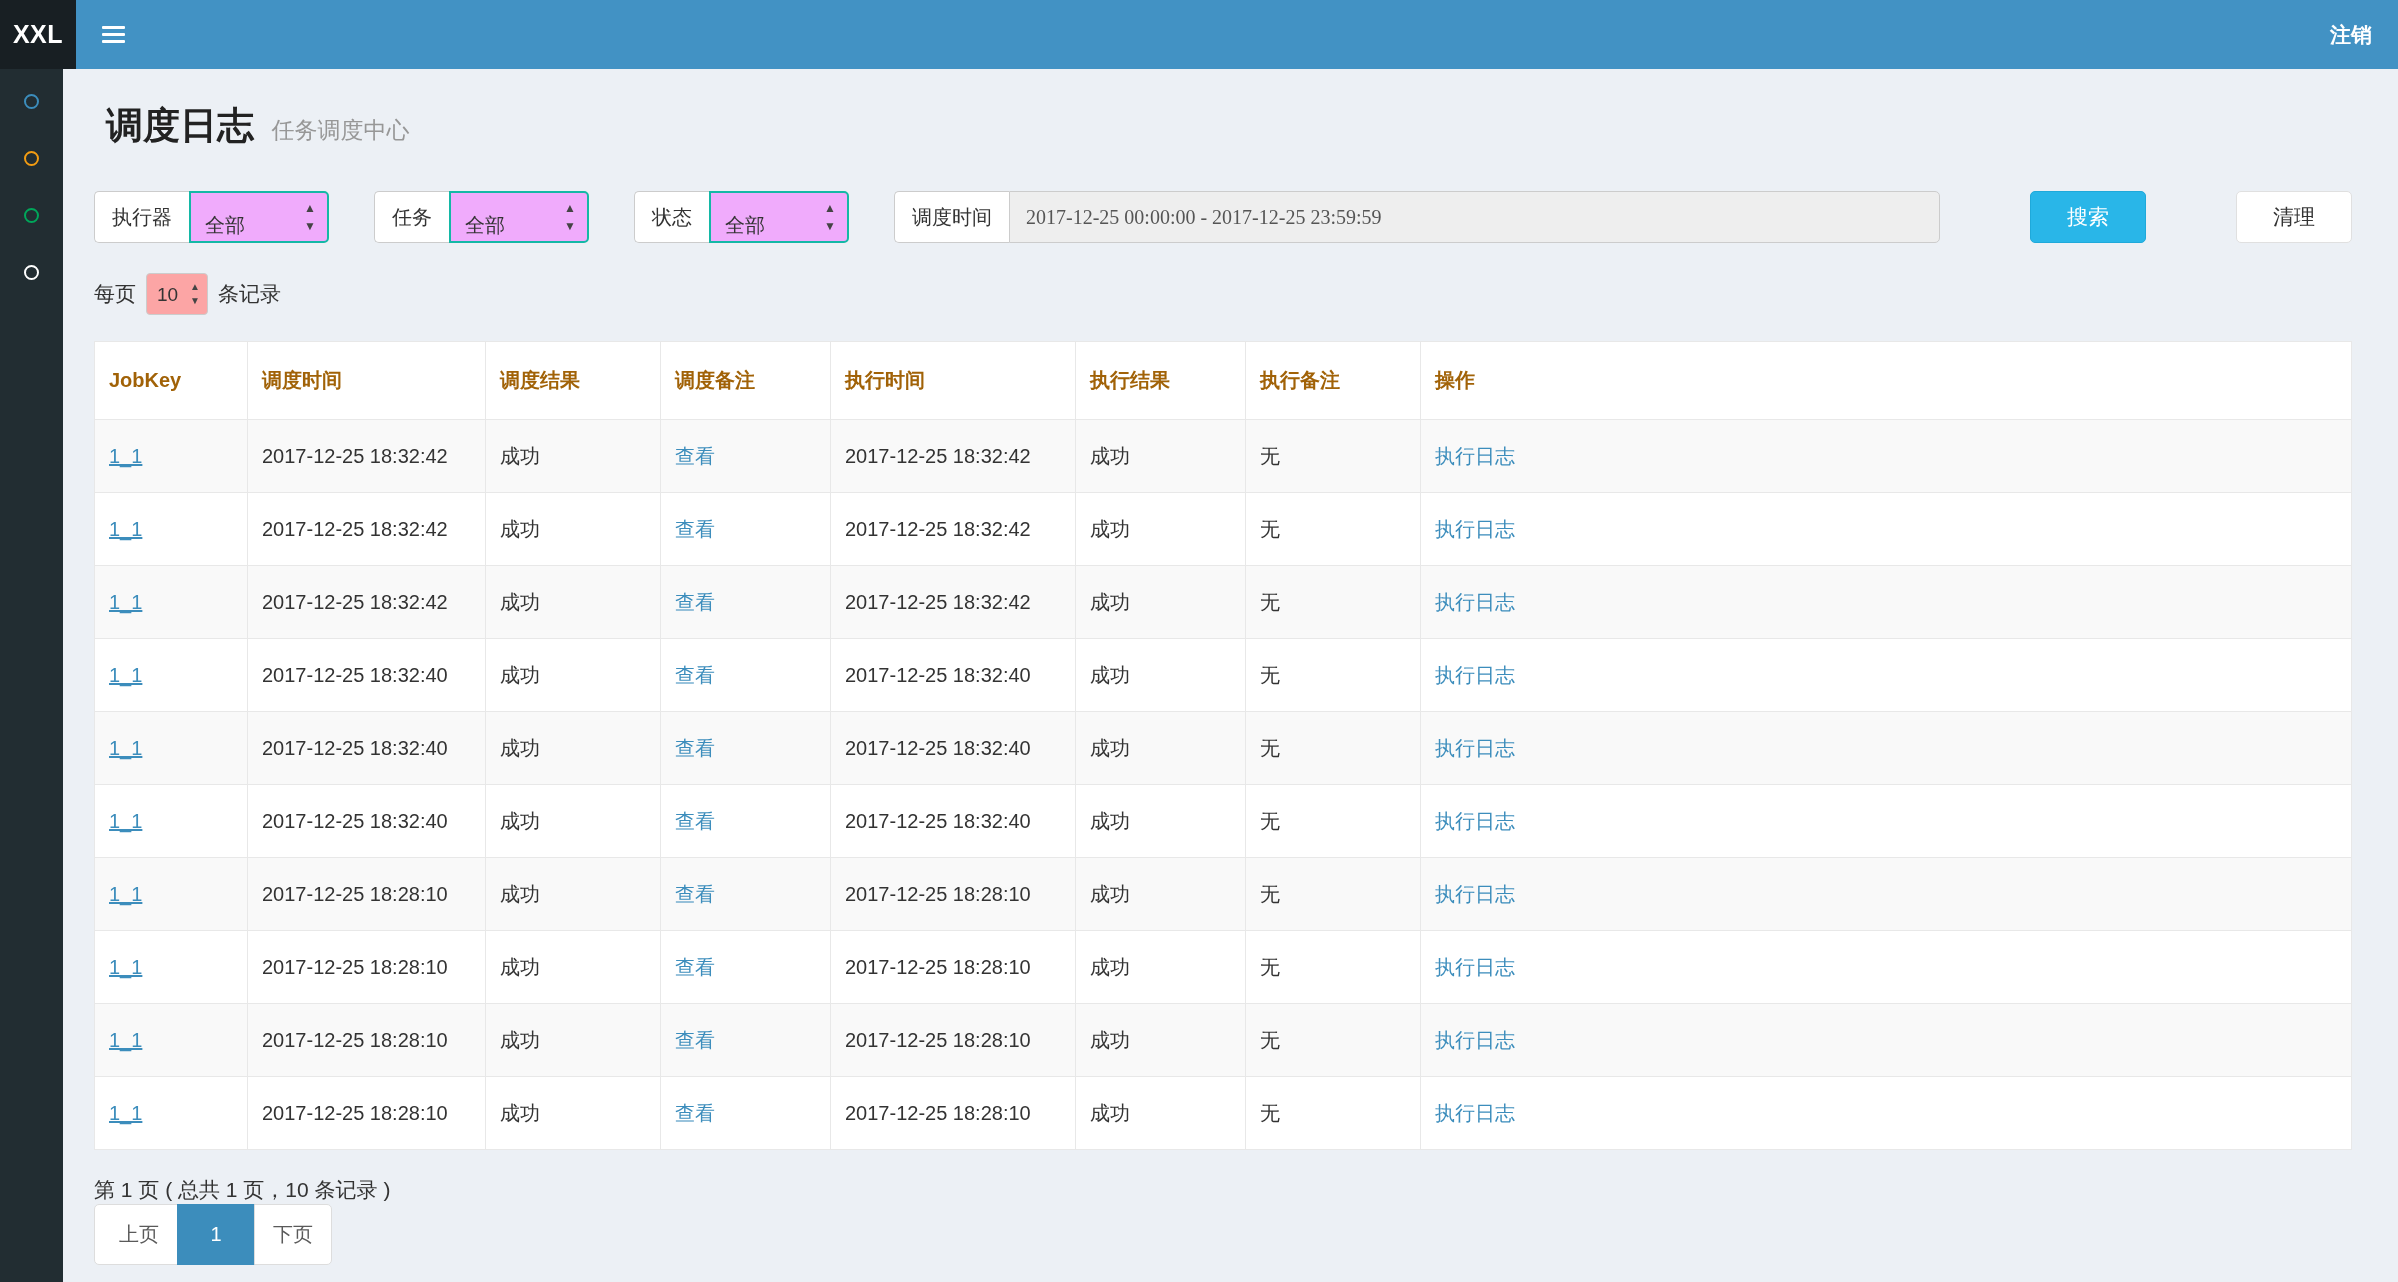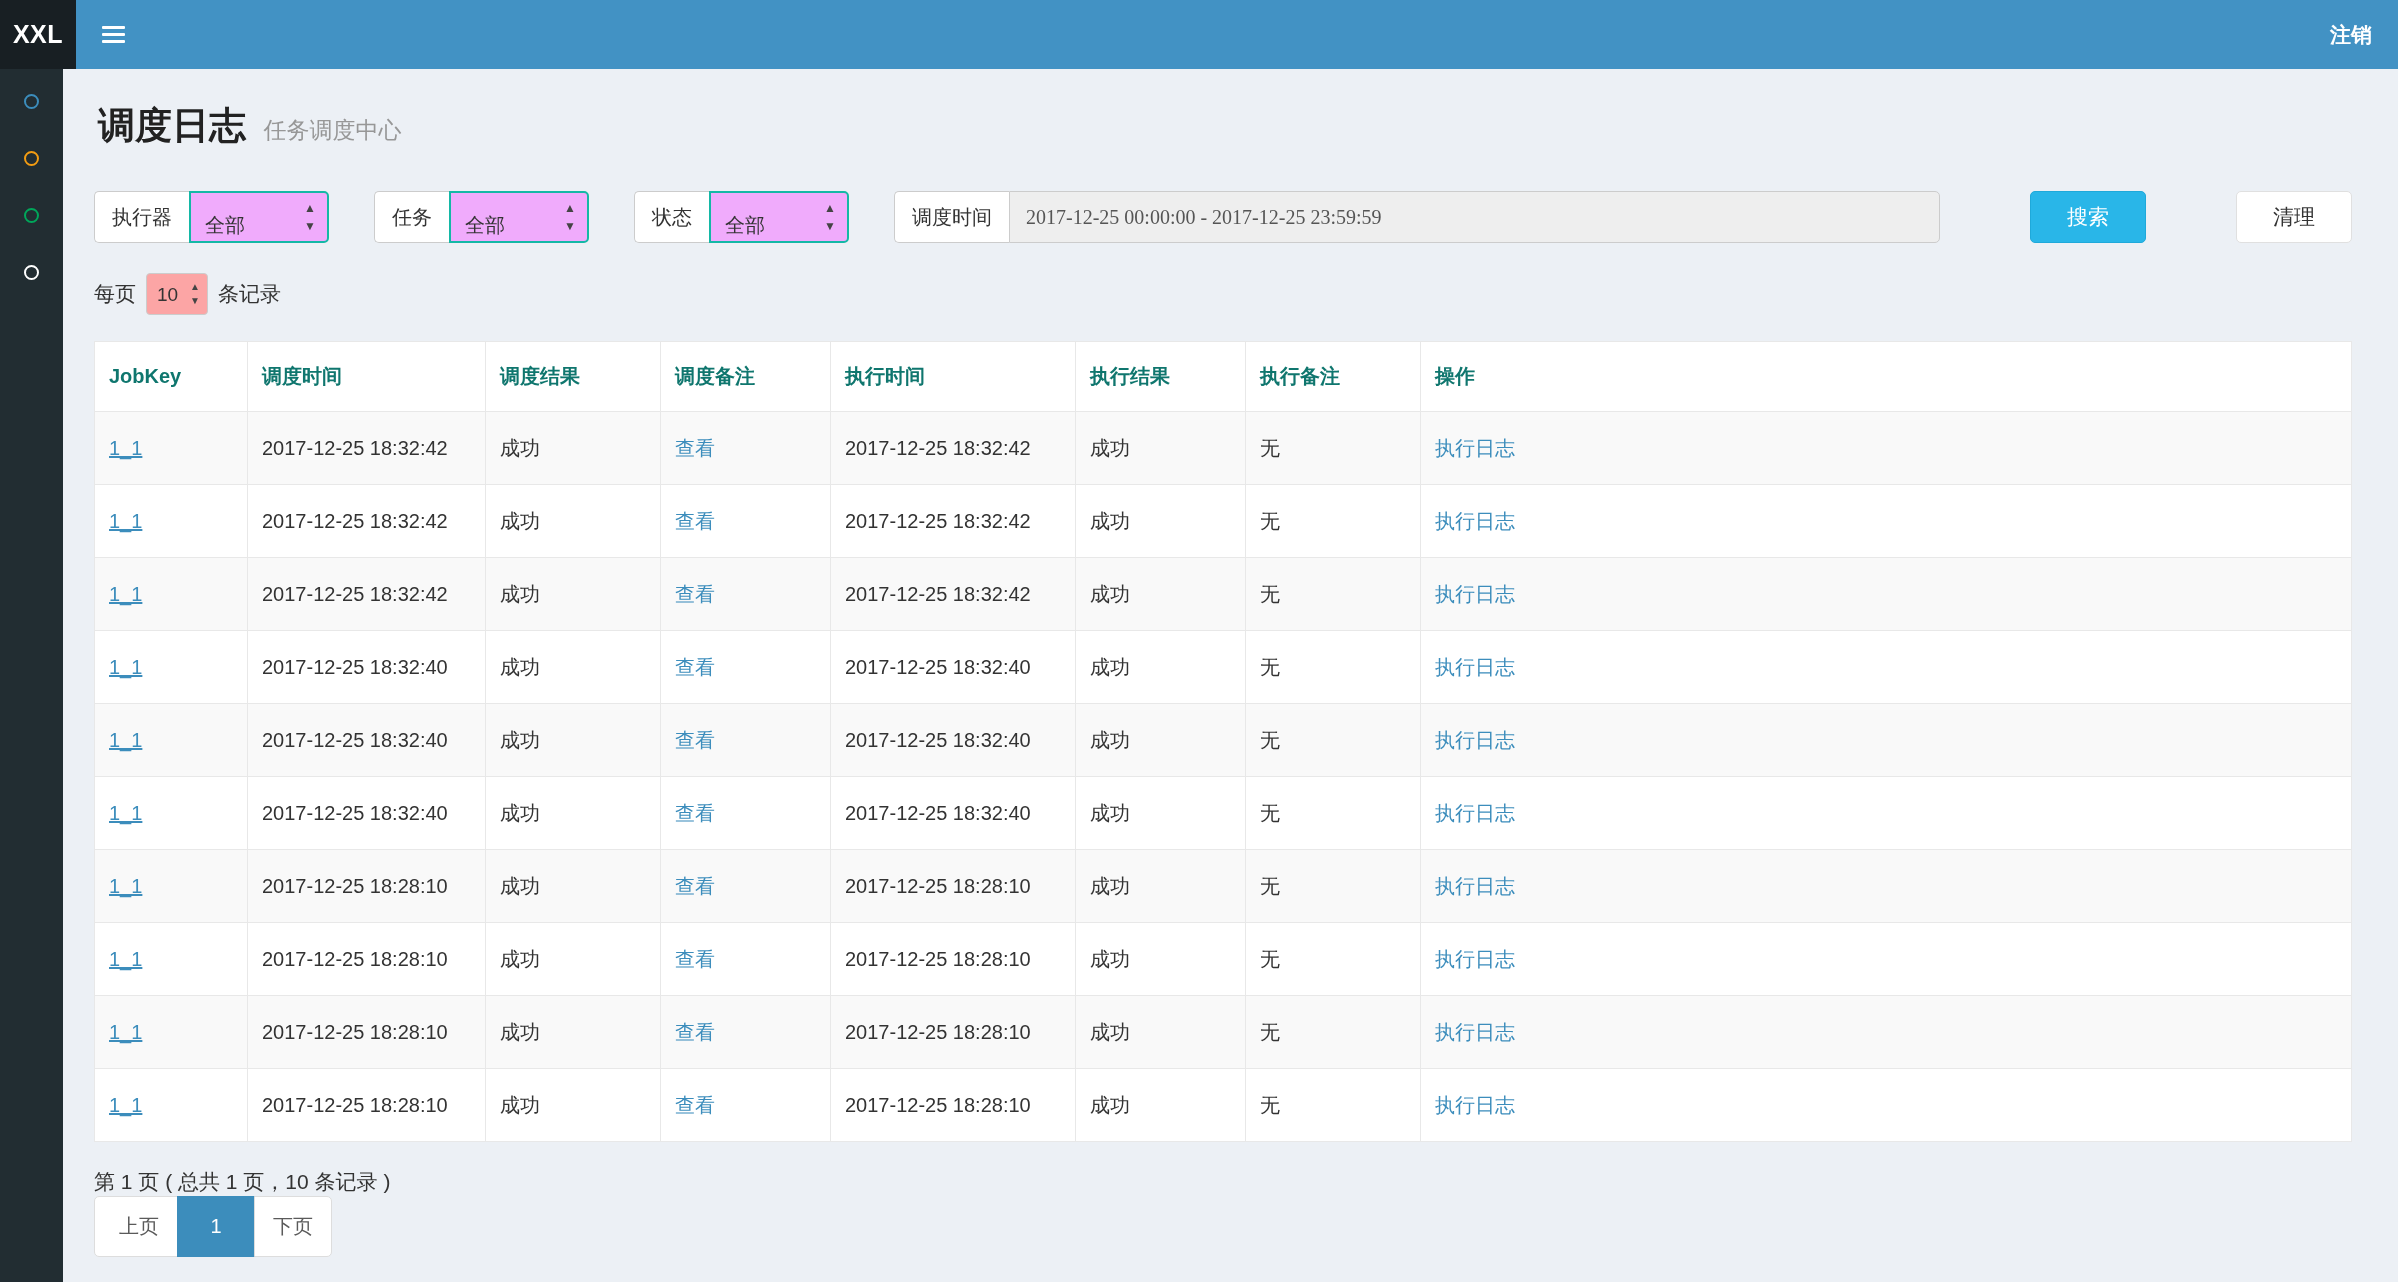--- a/index.html
+++ b/index.html
@@ -37,21 +37,21 @@
   }
   .side-item {
     width: 63px; height: 57px; display: flex; align-items: center; justify-content: center;
     cursor: pointer;
   }
   .circle-icon { width: 15px; height: 15px; border-radius: 50%; border: 2.5px solid #fff; }
 
   .content { flex: 1; padding: 22px 46px 0 31px; min-width: 0; }
 
   
-  .page-header { margin: 10px 0 40px 4px; }
+  .page-header { margin: 10px 0 40px 12px; }
   .page-title { display: inline; margin: 0; font-size: 37px; font-weight: 700; color: #222; }
   .page-subtitle { font-size: 23px; color: #979797; margin-left: 12px; }
 
   
   .filter-bar { display: flex; align-items: center; gap: 45px; margin-bottom: 30px; font-family: Liberation Serif, serif; }
   .input-group { display: flex; align-items: stretch; height: 52px; flex: none; }
   .input-group.time-group { flex: 1; }
   .addon {
     display: flex; align-items: center; padding: 0 17px; background: #fff;
     border: 1px solid #ccc; border-right: none; border-radius: 5px 0 0 5px;
@@ -95,21 +95,21 @@
 
   
   .log-table {
     width: 100%; border-collapse: collapse; background: #fff; table-layout: fixed;
     border: 1px solid #e8e8e8;
   }
   .log-table th, .log-table td {
     border: 1px solid #e8e8e8; padding: 0 14px; text-align: left;
     font-size: 20px; overflow: hidden; white-space: nowrap;
   }
-  .log-table th { height: 70px; font-weight: 700; color: #0f766e; cursor: pointer; }
+  .log-table th { height: 78px; font-weight: 700; color: #a16207; cursor: pointer; }
   .log-table td { height: 73px; color: #333; }
   .log-table tbody tr:nth-child(odd) { background: #f9f9f9; }
   .cell-link { color: #3c8dbc; text-decoration: none; cursor: pointer; }
   .cell-link.jobkey-link { text-decoration: underline; }
   .cell-success { color: #00a65a; }
 
   
   .table-footer { display: flex; justify-content: space-between; margin-top: 26px; flex-direction: column; }
   .paginate-info { font-size: 21px; color: #333; }
   .paginate { display: flex; }

